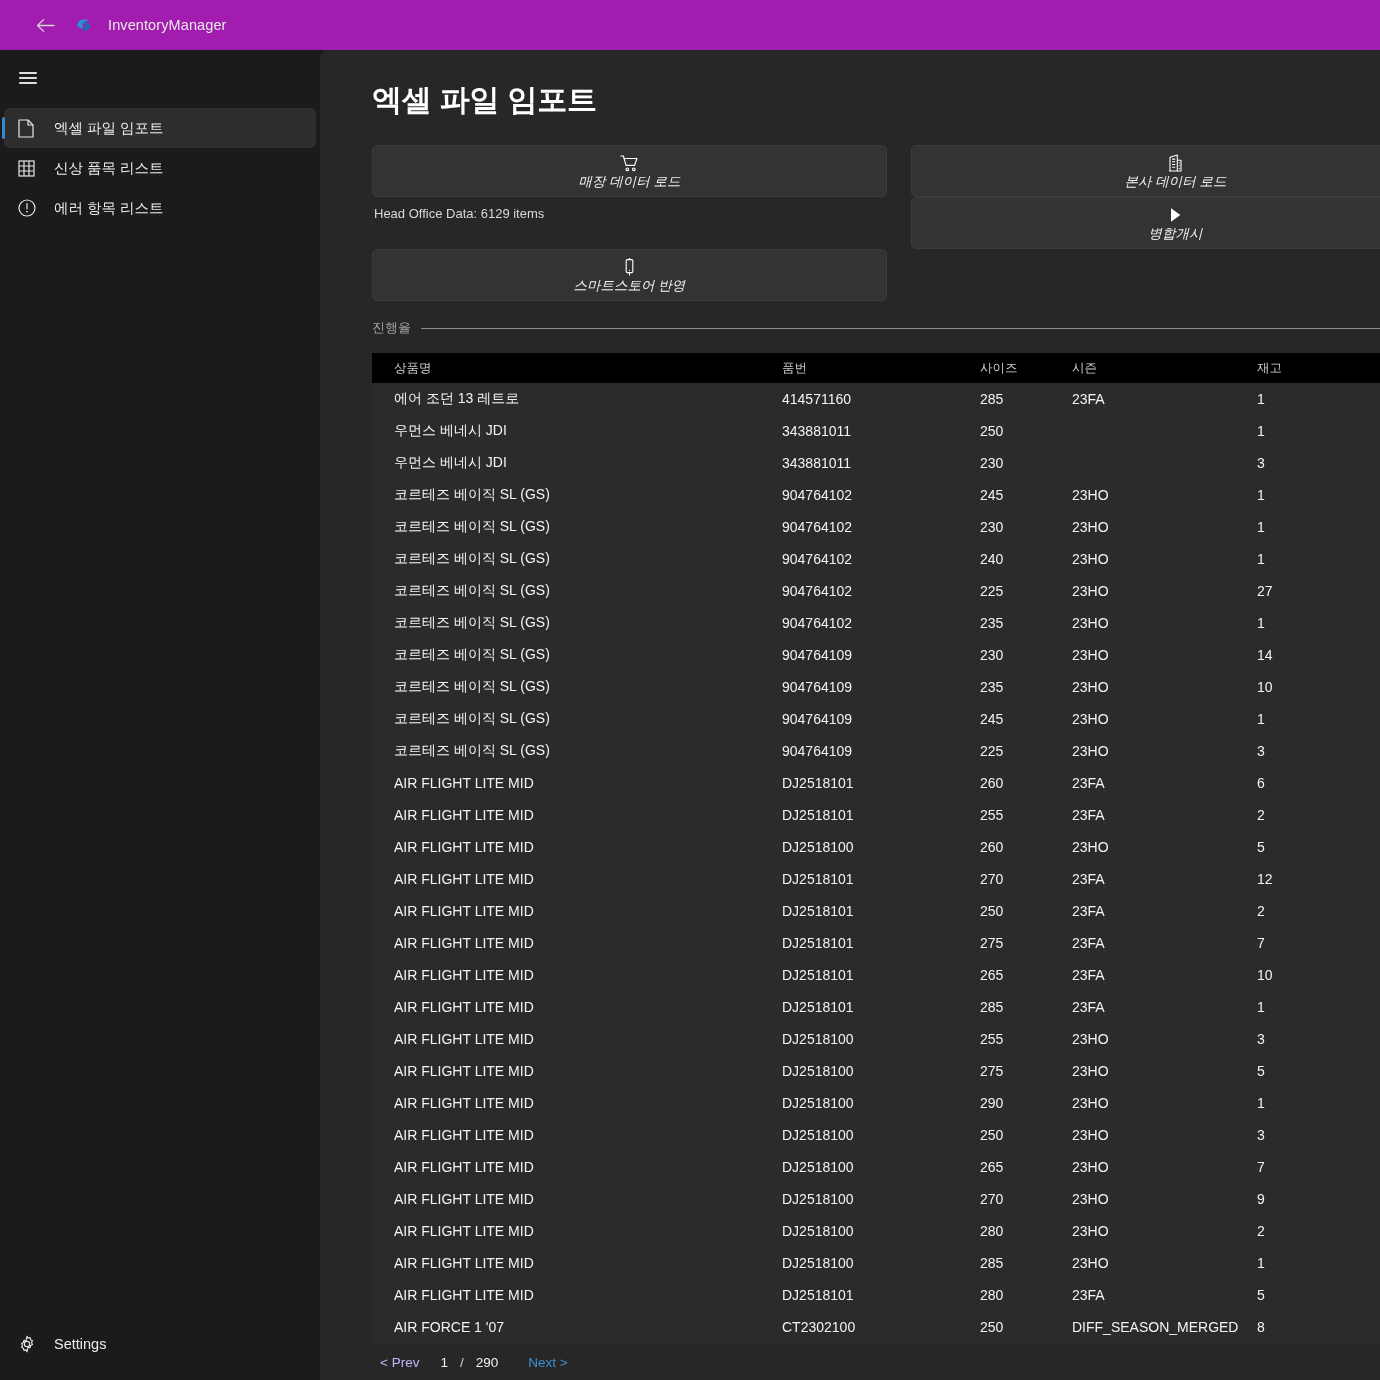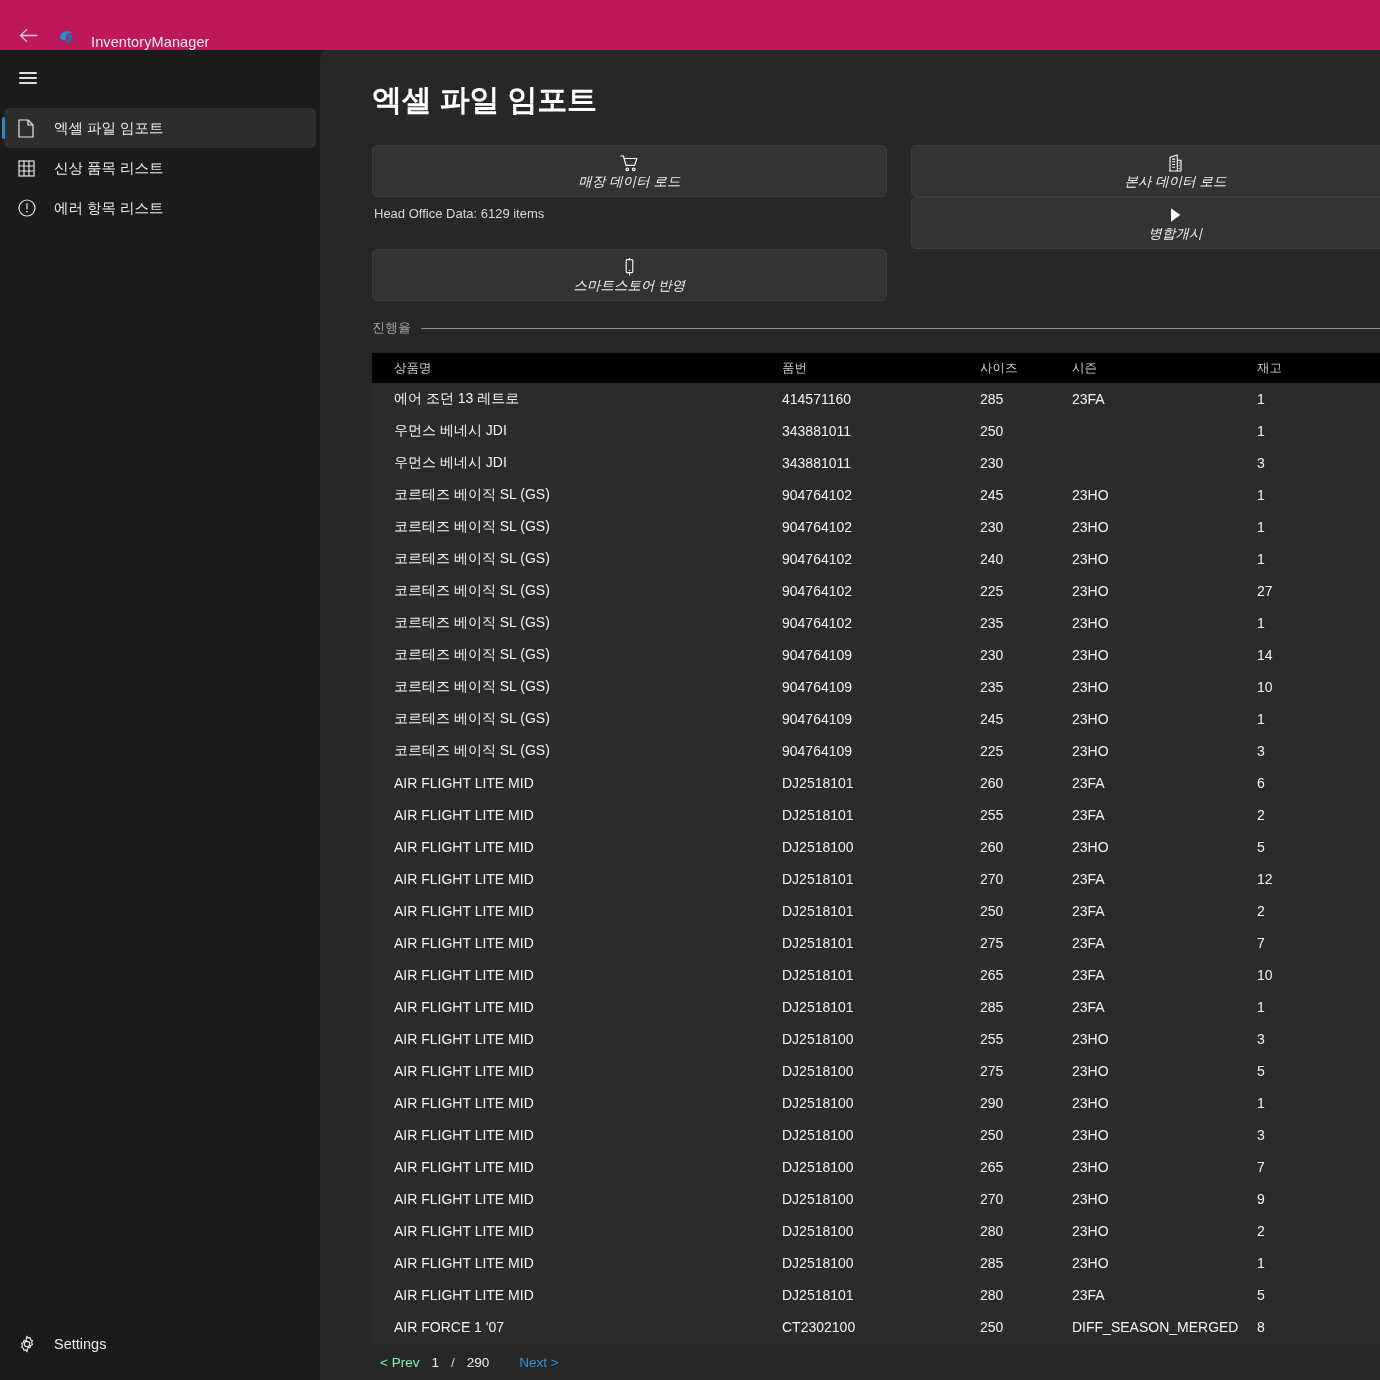--- a/index.html
+++ b/index.html
@@ -8,23 +8,23 @@
     background: #1b1b1b;
     font-family: "Liberation Sans", "DejaVu Sans", sans-serif;
     overflow: hidden;
     color: #f0f0f0;
   }
   .app { position: relative; width: 1380px; height: 1380px; display: flex; flex-direction: column; }
 
   
   .titlebar {
     height: 50px; flex: 0 0 50px;
-    display: flex; align-items: flex-end;
-    background: #be185d;
-    padding-left: 11px;
+    display: flex; align-items: center;
+    background: #a21caf;
+    padding-left: 28px;
   }
   .back-btn {
     width: 34px; height: 30px;
     display: flex; align-items: center; justify-content: center;
     color: #d6d6d6;
   }
   .back-btn svg { display: block; }
   .app-logo { width: 26px; height: 26px; display:flex; align-items:center; justify-content:center; margin-left: 8px; }
   .app-title {
     font-size: 14.5px; color: #e8e8e8; margin-left: 12px; letter-spacing: .1px;
@@ -163,21 +163,21 @@
   .pager {
     position: absolute; left: 0; bottom: 0;
     width: 100%;
     height: 36px;
     background: #272727;
     display: flex; align-items: center;
     padding-left: 60px;
     font-size: 13.5px;
     gap: 0;
   }
-  .pg-prev { color: #86efac; margin-right: 12px; }
+  .pg-prev { color: #c4b5fd; margin-right: 21px; }
   .pg-cur { color: #f0f0f0; }
   .pg-sep { color: #d0d0d0; margin: 0 12px; }
   .pg-total { color: #f0f0f0; margin-right: 30px; }
   .pg-next { color: #3c8fd0; text-align: right; }
 </style>
 </head>
 <body>
 
 <div class="app">
 

